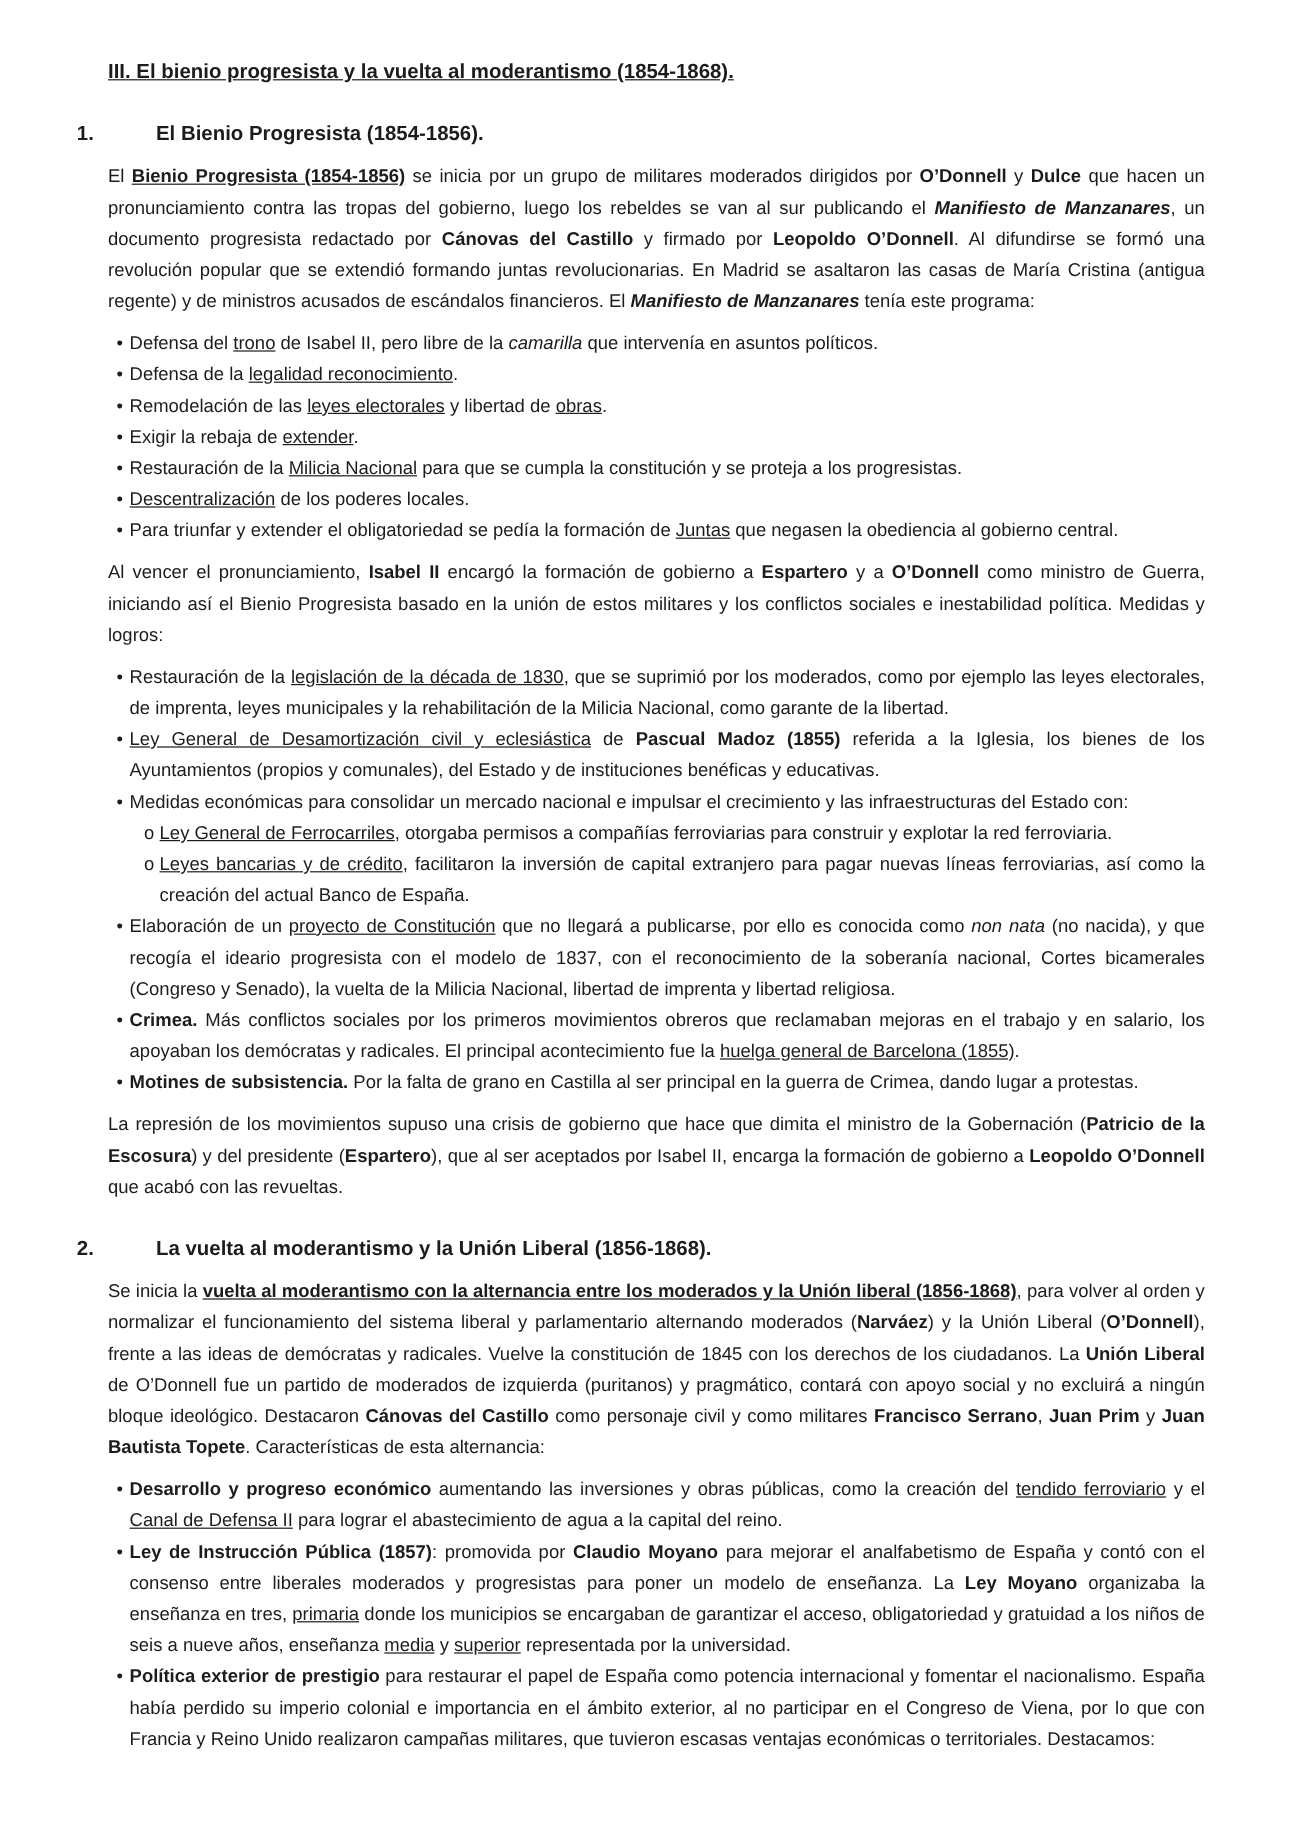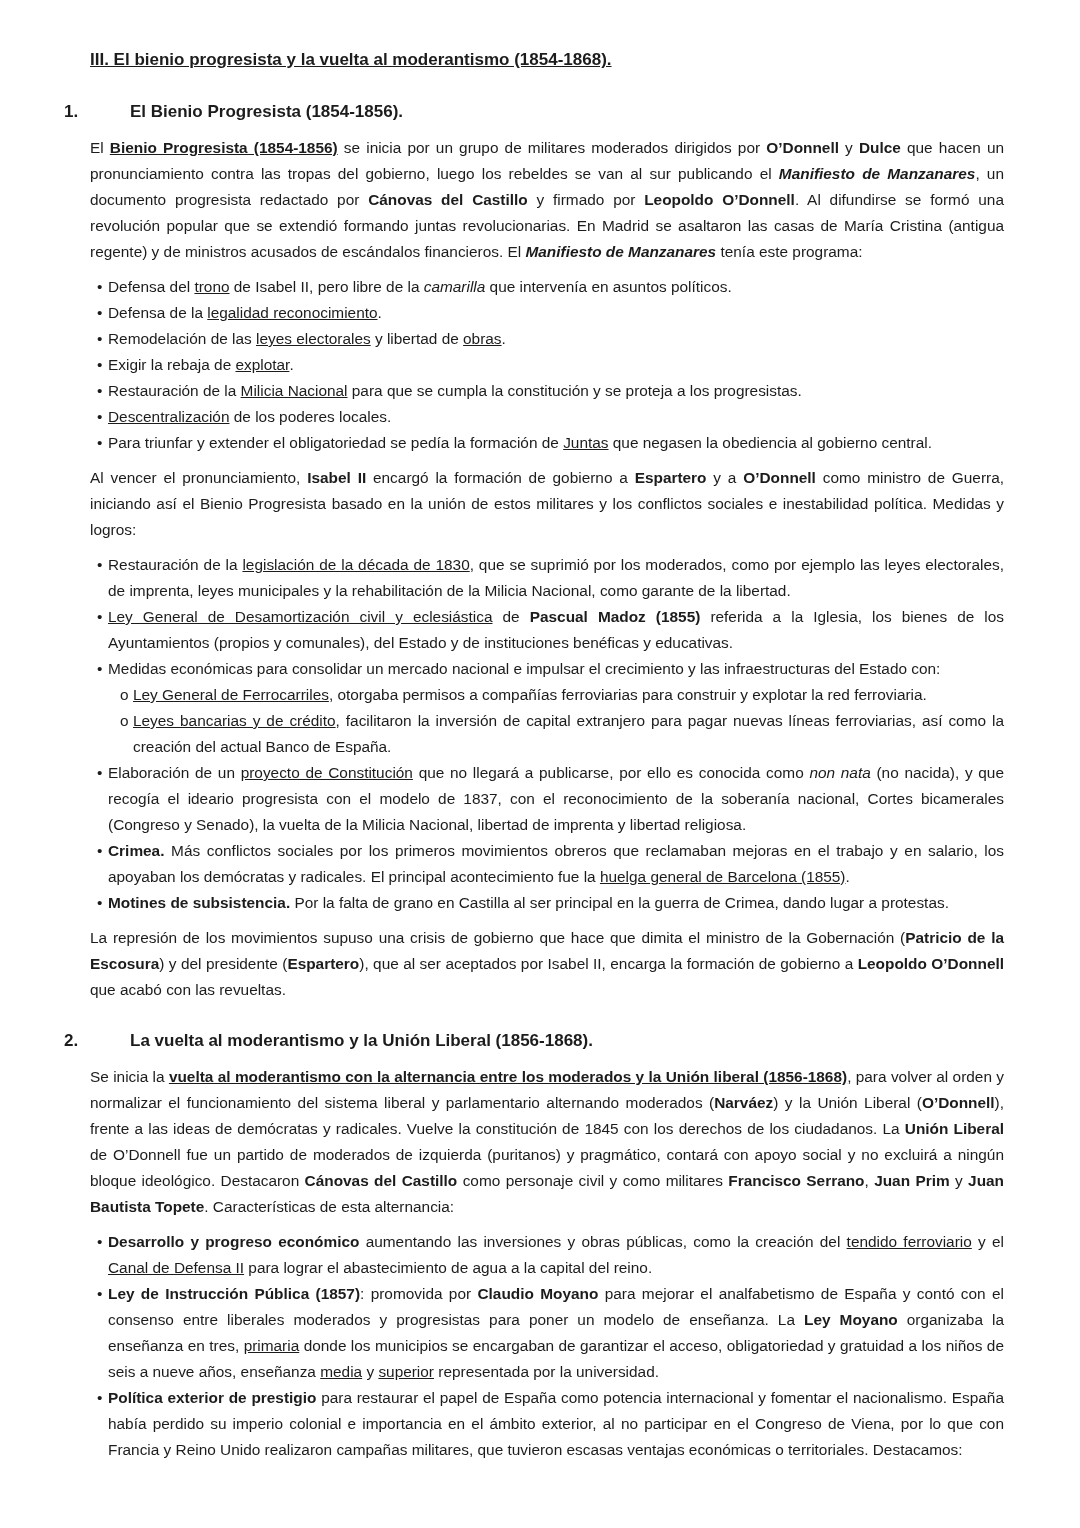--- a/index.html
+++ b/index.html
@@ -62,21 +62,21 @@
       <div class="bullet">
         <span class="bmark">•</span>
         <span class="btext"><span>Defensa de la </span><span class="u">legalidad reconocimiento</span><span>.</span></span>
       </div>
       <div class="bullet">
         <span class="bmark">•</span>
         <span class="btext"><span>Remodelación de las </span><span class="u">leyes electorales</span><span> y libertad de </span><span class="u">obras</span><span>.</span></span>
       </div>
       <div class="bullet">
         <span class="bmark">•</span>
-        <span class="btext"><span>Exigir la rebaja de </span><span class="u">explotar</span><span>.</span></span>
+        <span class="btext"><span>Exigir la rebaja de </span><span class="u">extender</span><span>.</span></span>
       </div>
       <div class="bullet">
         <span class="bmark">•</span>
         <span class="btext"><span>Restauración de la </span><span class="u">Milicia Nacional</span><span> para que se cumpla la constitución y se proteja a los progresistas.</span></span>
       </div>
       <div class="bullet">
         <span class="bmark">•</span>
         <span class="btext"><span class="u">Descentralización</span><span> de los poderes locales.</span></span>
       </div>
       <div class="bullet">

